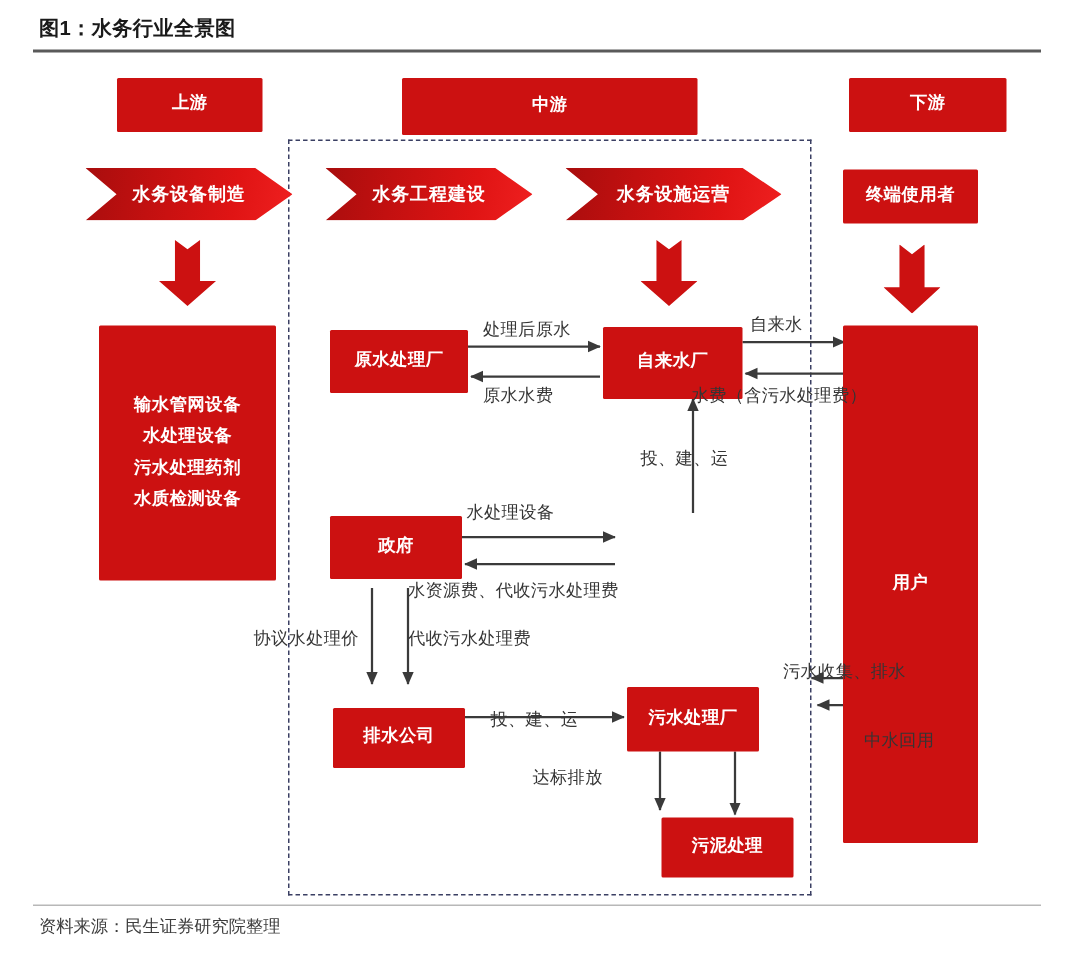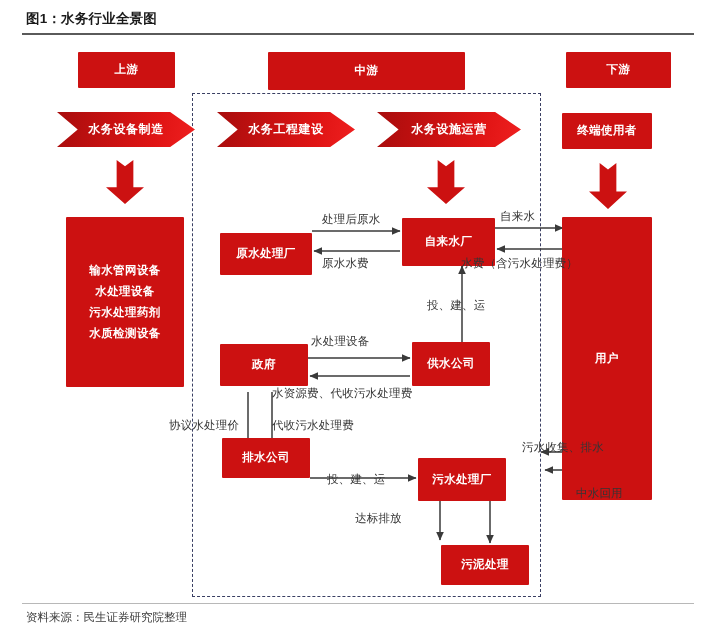--- a/index.html
+++ b/index.html
@@ -181,27 +181,26 @@
   <div class="fat-arrow" style="left:589px; top:163px; width:38px; height:46px;"></div>
 
   <div class="rbox stack" style="left:66px; top:217px; width:118px; height:170px;">
     <span class="ln">输水管网设备</span>
     <span class="ln">水处理设备</span>
     <span class="ln">污水处理药剂</span>
     <span class="ln">水质检测设备</span>
   </div>
 
   <div class="rbox" style="left:562px; top:113px; width:90px; height:36px;">终端使用者</div>
-  <div class="rbox" style="left:562px; top:217px; width:90px; height:283px;">用户</div>
-
-  <div class="rbox" style="left:220px; top:220px; width:92px; height:42px;margin-top:13px;">原水处理厂</div>
+  <div class="rbox" style="left:562px; top:217px; width:90px; height:345px;">用户</div>
+
+  <div class="rbox" style="left:220px; top:220px; width:92px; height:42px;">原水处理厂</div>
   <div class="rbox" style="left:402px; top:218px; width:93px; height:48px;">自来水厂</div>
   <div class="rbox" style="left:220px; top:344px; width:88px; height:42px;">政府</div>
-  <div class="rbox" style="left:412px; top:342px; width:78px; height:44px;">供水公司</div>
-  <div class="rbox" style="left:222px; top:438px; width:88px; height:40px;">排水公司</div>
+  <div class="rbox" style="left:222px; top:472px; width:88px; height:40px;">排水公司</div>
   <div class="rbox" style="left:418px; top:458px; width:88px; height:43px;">污水处理厂</div>
   <div class="rbox" style="left:441px; top:545px; width:88px; height:40px;">污泥处理</div>
 
   <div class="elabel" style="left:322px; top:212px;">处理后原水</div>
   <div class="elabel" style="left:322px; top:256px;">原水水费</div>
   <div class="elabel" style="left:500px; top:209px;">自来水</div>
   <div class="elabel" style="left:461px; top:256px;">水费（含污水处理费）</div>
   <div class="elabel" style="left:427px; top:298px;">投、建、运</div>
   <div class="elabel" style="left:311px; top:334px;">水处理设备</div>
   <div class="elabel" style="left:272px; top:386px;">水资源费、代收污水处理费</div>

